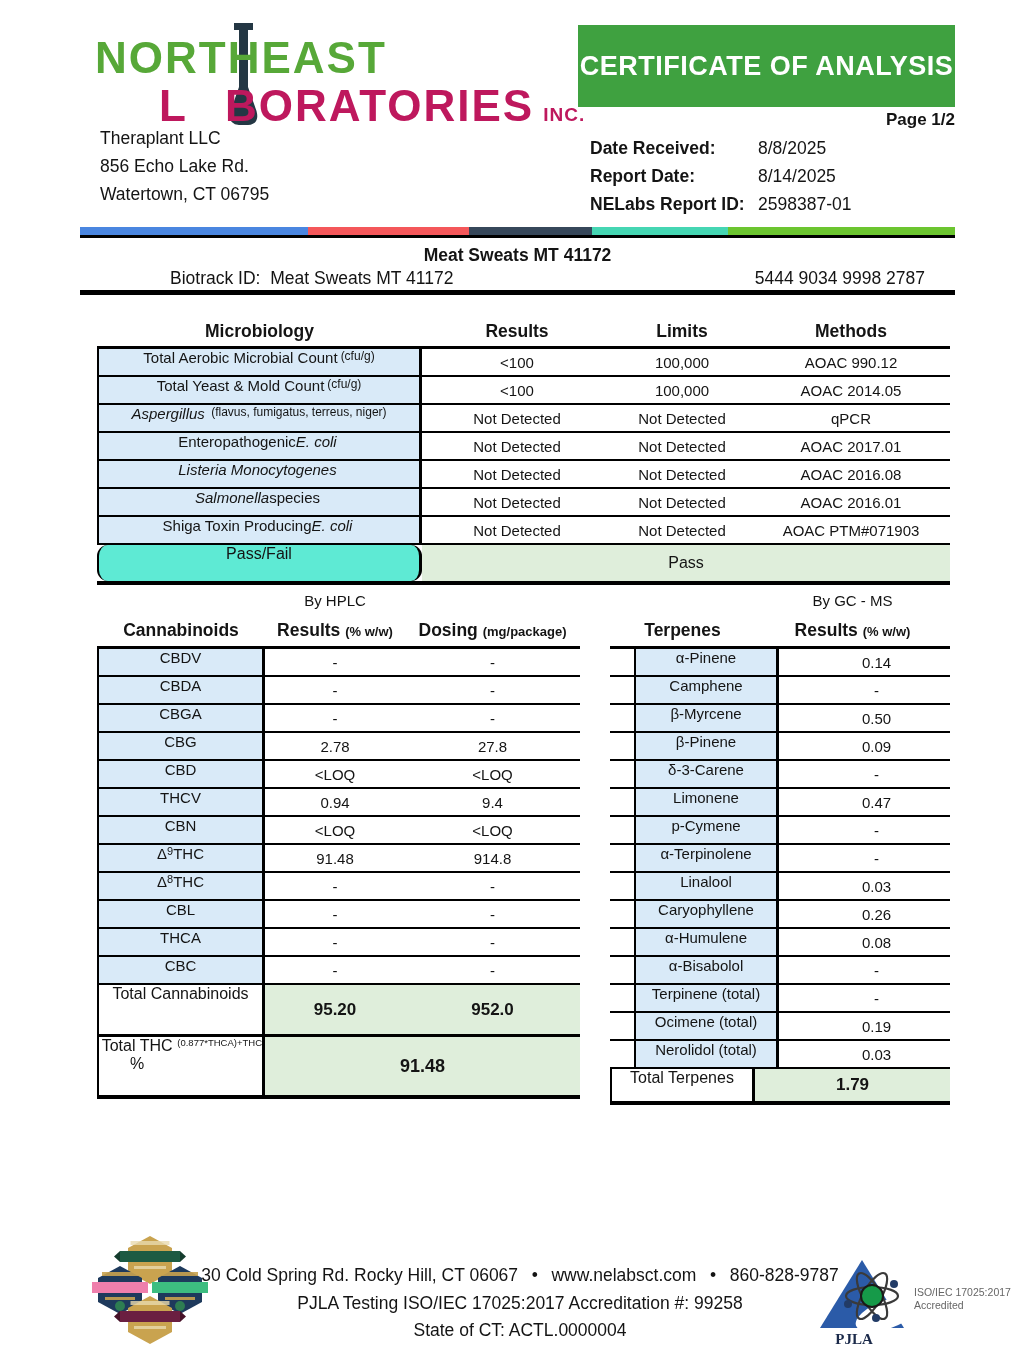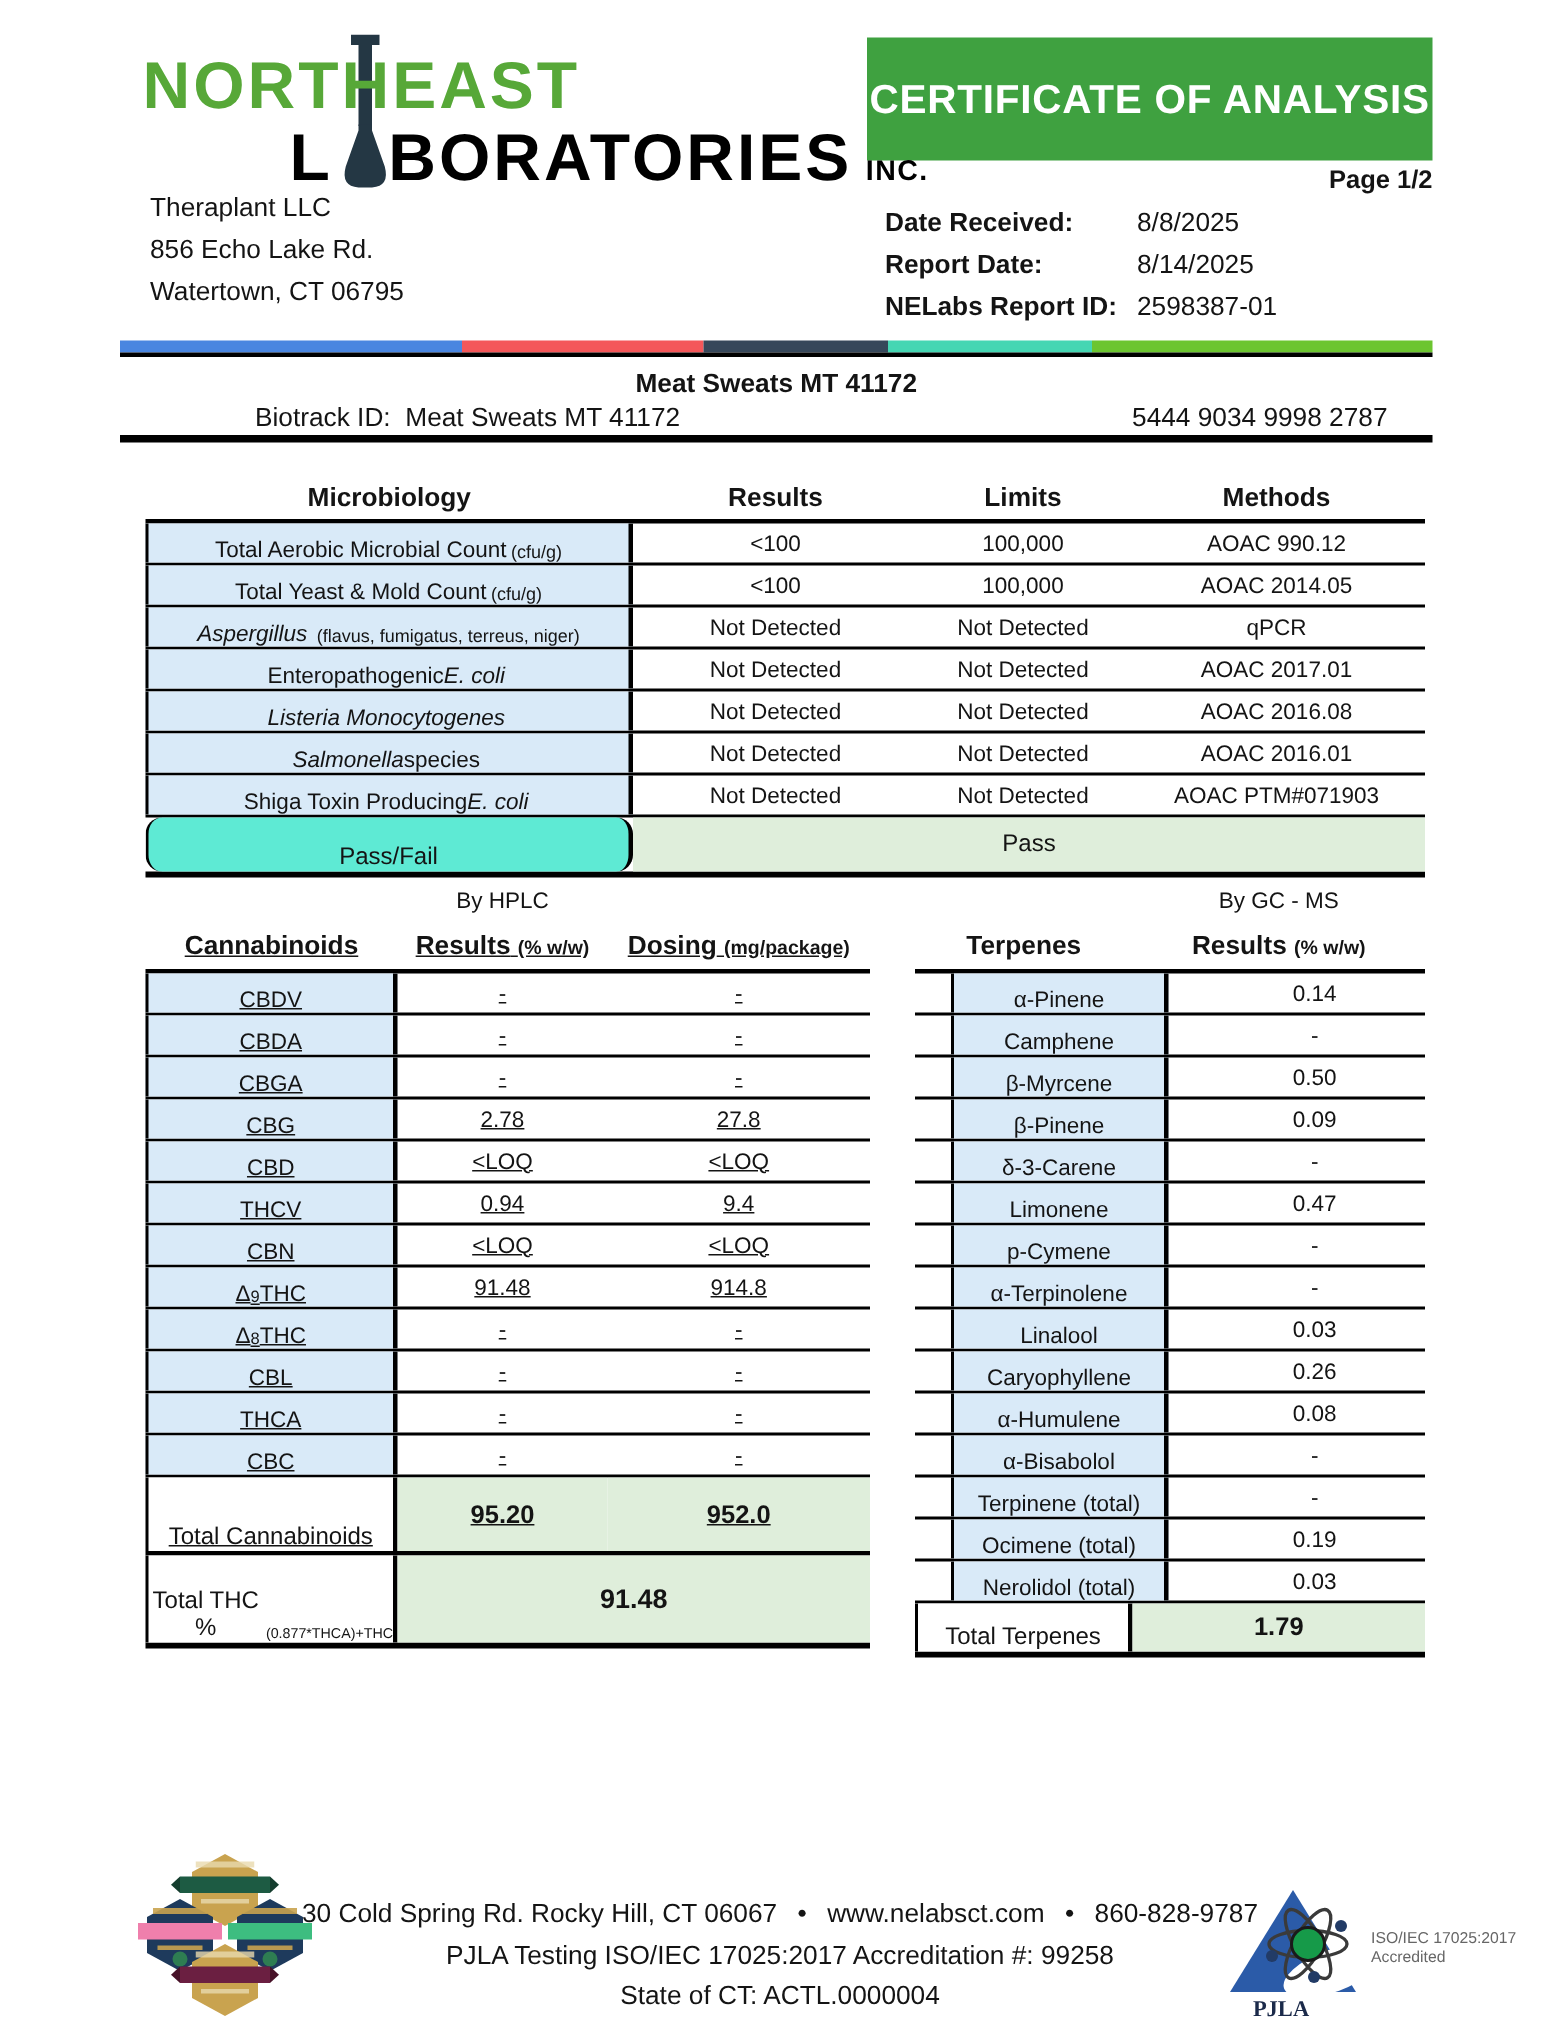--- a/index.html
+++ b/index.html
@@ -4,22 +4,22 @@
 <style>
   html,body{margin:0;padding:0;background:#e8e8e8;}
   .page{position:relative;width:1035px;height:1352px;background:#ffffff;overflow:hidden;
         font-family:"Liberation Sans",sans-serif;color:#141414;margin:0 auto;}
 
   
   .logo{position:absolute;left:95px;top:36px;width:480px;height:110px;}
   .flask{position:absolute;left:130px;top:-13px;z-index:0;}
   .logo-l1{position:relative;z-index:1;font-size:44px;font-weight:bold;letter-spacing:2px;
            color:#57A838;line-height:1;}
-  .logo-l2{position:relative;z-index:1;margin-left:98px;margin-top:4px;font-size:44px;
-           font-weight:bold;letter-spacing:2px;color:#000000;line-height:1;white-space:nowrap;}
+  .logo-l2{position:relative;z-index:1;margin-left:64px;margin-top:4px;font-size:44px;
+           font-weight:bold;letter-spacing:2px;color:#be185d;line-height:1;white-space:nowrap;}
   .slot{display:inline-block;width:37px;}
   .inc{font-size:19px;letter-spacing:1px;margin-left:9px;}
 
   
   .banner{position:absolute;left:578px;top:25px;width:377px;height:82px;background:#3FA140;
           display:flex;align-items:center;justify-content:center;}
   .banner span{color:#ffffff;font-weight:bold;font-size:27px;letter-spacing:.5px;}
   .pageno{position:absolute;right:80px;top:110px;font-weight:bold;font-size:17px;}
   .client{position:absolute;left:100px;top:124px;font-size:17.5px;line-height:28px;}
   .rinfo{position:absolute;left:590px;top:134px;font-size:17.5px;line-height:28px;}
@@ -33,42 +33,42 @@
   .seg5{width:26%;background:#6CC530;}
   .thin{position:absolute;left:80px;top:235px;width:875px;height:3px;background:#000;}
   .sample-title{position:absolute;left:80px;top:245px;width:875px;text-align:center;
                 font-weight:bold;font-size:17.5px;}
   .biotrack{position:absolute;left:170px;top:268px;font-size:17.5px;}
   .samplecode{position:absolute;left:655px;top:268px;width:270px;text-align:right;font-size:17.5px;}
   .thick{position:absolute;left:80px;top:290px;width:875px;height:5px;background:#000;}
 
   
   .row{display:grid;align-items:center;text-align:center;}
-  .name{background:#D9EAF8;align-self:stretch;display:flex;align-items:flex-end;justify-content:center;
+  .name{background:#D9EAF8;align-self:stretch;display:flex;align-items:flex-start;justify-content:center;
         border-left:2px solid #000;border-right:3px solid #000;}
   .sm{font-size:12px;margin-left:3px;white-space:pre;}
   .gval{background:#DFEEDB;align-self:stretch;display:flex;align-items:center;justify-content:center;
         font-weight:bold;font-size:17px;}
 
   
   .mtab{position:absolute;left:97px;top:316px;width:853px;}
   .mgrid{grid-template-columns:325px 190px 140px 198px;}
   .mhead{height:30px;font-weight:bold;font-size:17.5px;border-bottom:3px solid #000;}
   .mrow{height:26px;font-size:15px;border-bottom:2px solid #000;}
   .mpass{grid-template-columns:325px 528px;height:36px;font-size:16px;border-bottom:4px solid #000;}
   .passlabel{background:#5eead4;border-radius:11px;}
 
   
   .byline{position:absolute;top:592px;font-size:15px;text-align:center;}
   .byhplc{left:265px;width:140px;}
   .bygcms{left:755px;width:195px;}
 
   
   .ctab{position:absolute;left:97px;top:614px;width:483px;}
-  .cgrid{grid-template-columns:168px 140px 175px;text-decoration:underline;}
+  .cgrid{grid-template-columns:168px 140px 175px;}
   .chead{height:32px;font-weight:bold;font-size:17.5px;border-bottom:3px solid #000;}
   .hsm{font-size:13px;}
   .crow{height:26px;font-size:15px;border-bottom:2px solid #000;}
   .crow sup{font-size:11px;}
   .ctotal{height:49px;border-bottom:3px solid #000;font-size:16px;}
   .ctotal .name,.cthc .name{background:#fff;}
   .cthc{grid-template-columns:168px 315px;height:58px;border-bottom:4px solid #000;font-size:16px;}
   .subs{font-size:9.5px;margin-left:2px;}
   .big{font-size:18px;}
 

